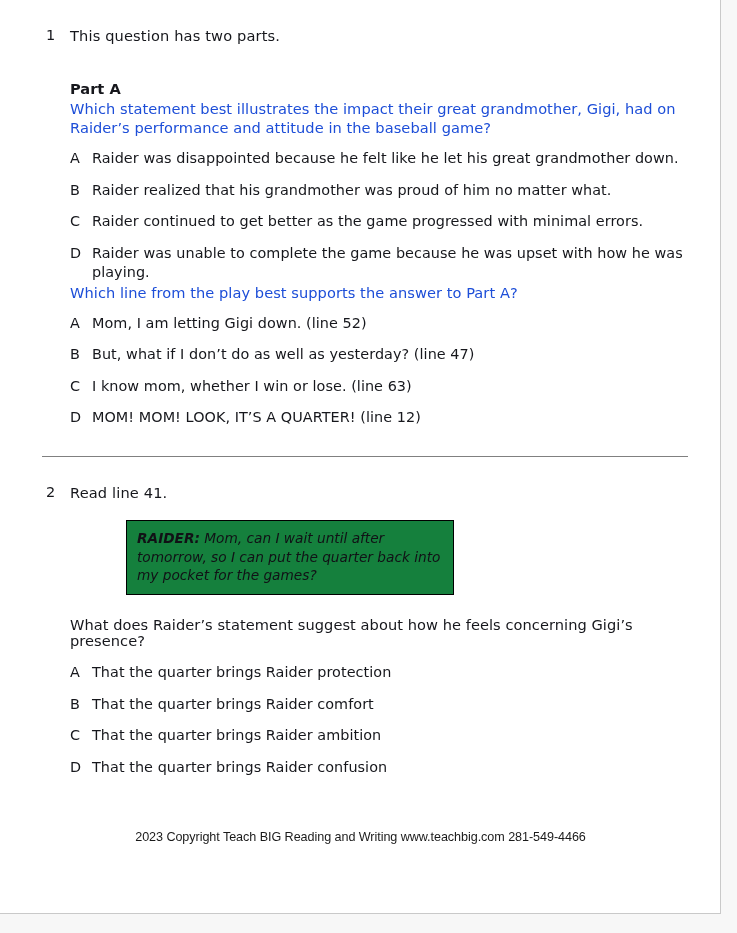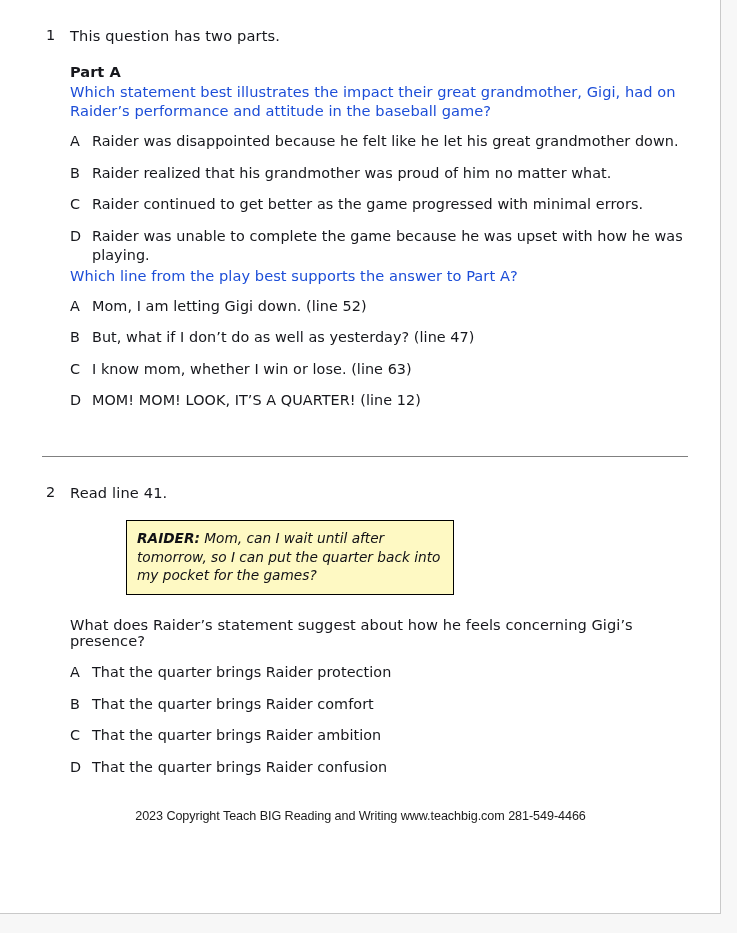--- a/index.html
+++ b/index.html
@@ -67,21 +67,21 @@
     color: #16171c;
     line-height: 19px;
     letter-spacing: 0.01em;
   }
 
   .part-label {
     font-weight: bold;
     font-size: 14.6px;
     color: #16171c;
     line-height: 20px;
-    margin-top: 17px;
+    margin-top: 34px;
   }
 
   .part-prompt {
     font-size: 14.6px;
     color: #1d4ed8;
     line-height: 19px;
     max-width: 615px;
     letter-spacing: 0.004em;
   }
 
@@ -122,21 +122,21 @@
 
   .choices-wide .choice { max-width: 616px; }
 
   
   .quote-box {
     position: absolute;
     left: 126px;
     top: 37px;
     width: 328px;
     border: 1.4px solid #000000;
-    background: #fef9c3;
+    background: #15803d;
     padding: 8px 10px 9px 10px;
   }
 
   .quote-text {
     font-family: "DejaVu Sans", sans-serif;
     font-style: italic;
     font-size: 13.7px;
     line-height: 18.6px;
     color: #111116;
   }
@@ -153,21 +153,21 @@
     top: 456px;
     width: 646px;
     height: 1px;
     background: #808080;
   }
 
   
   .footer {
     position: absolute;
     left: 0;
-    top: 809px;
+    top: 830px;
     width: 721px;
     text-align: center;
     font-family: "Liberation Sans", sans-serif;
     font-size: 12.6px;
     color: #1a1a1a;
     letter-spacing: -0.005em;
   }
 </style>
 </head>
 <body>

